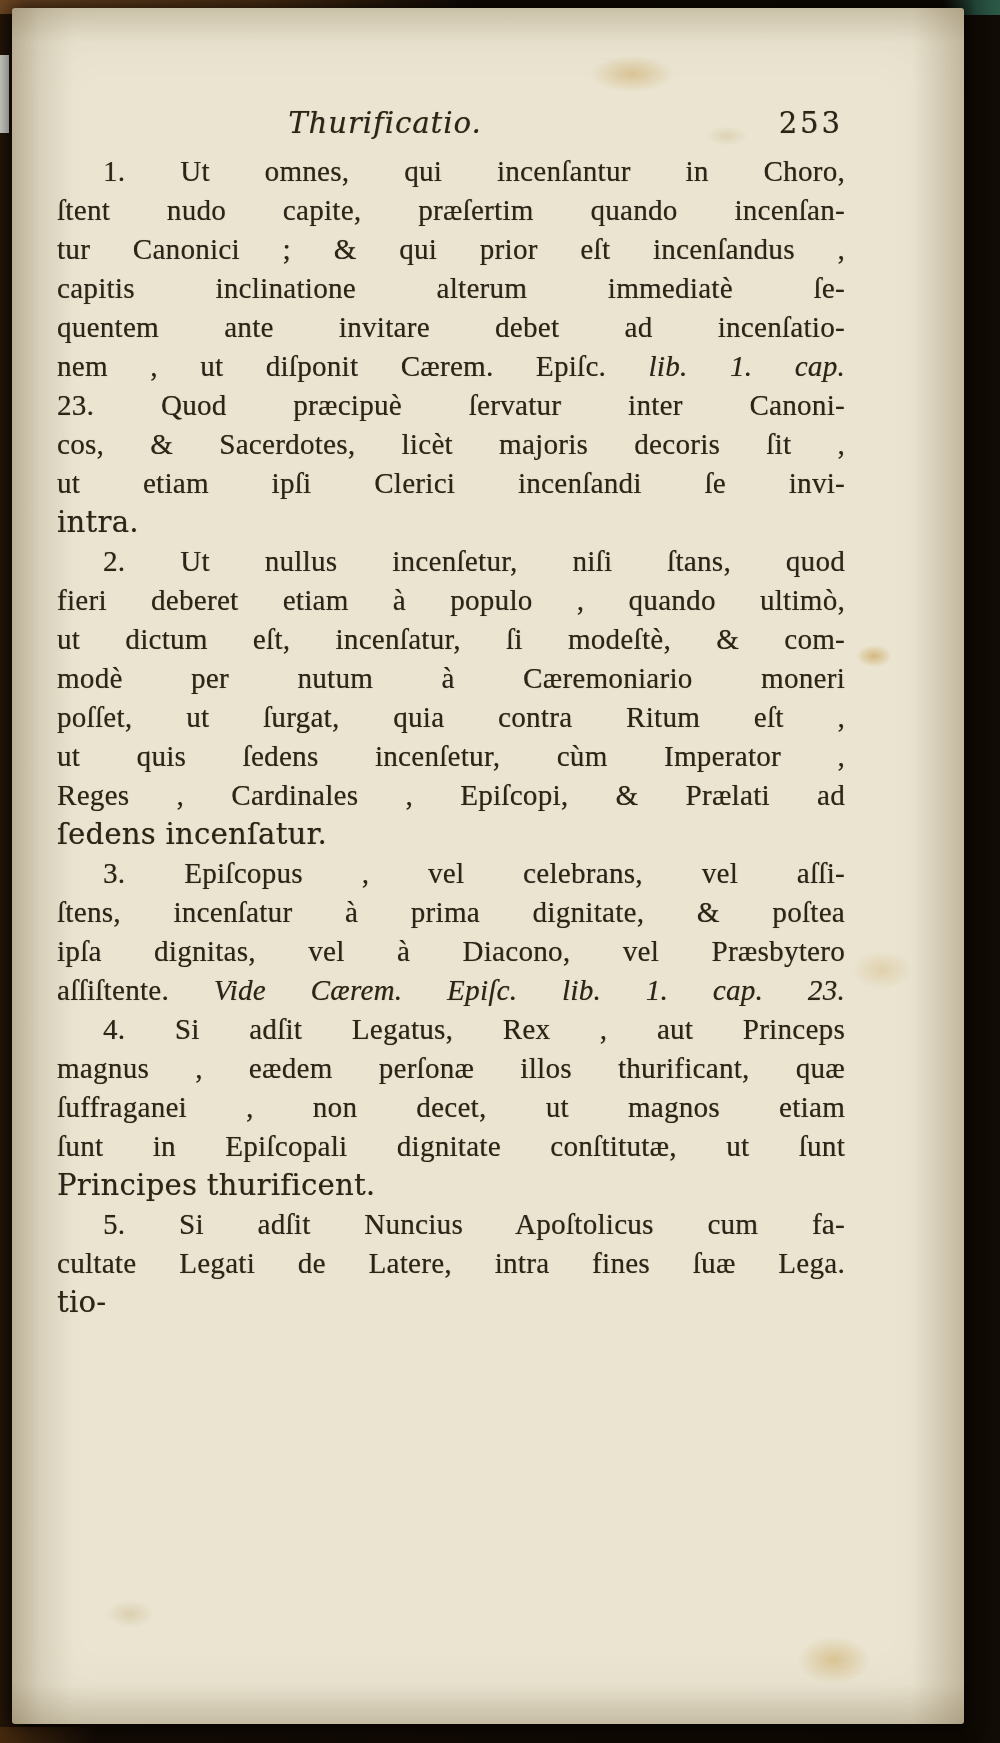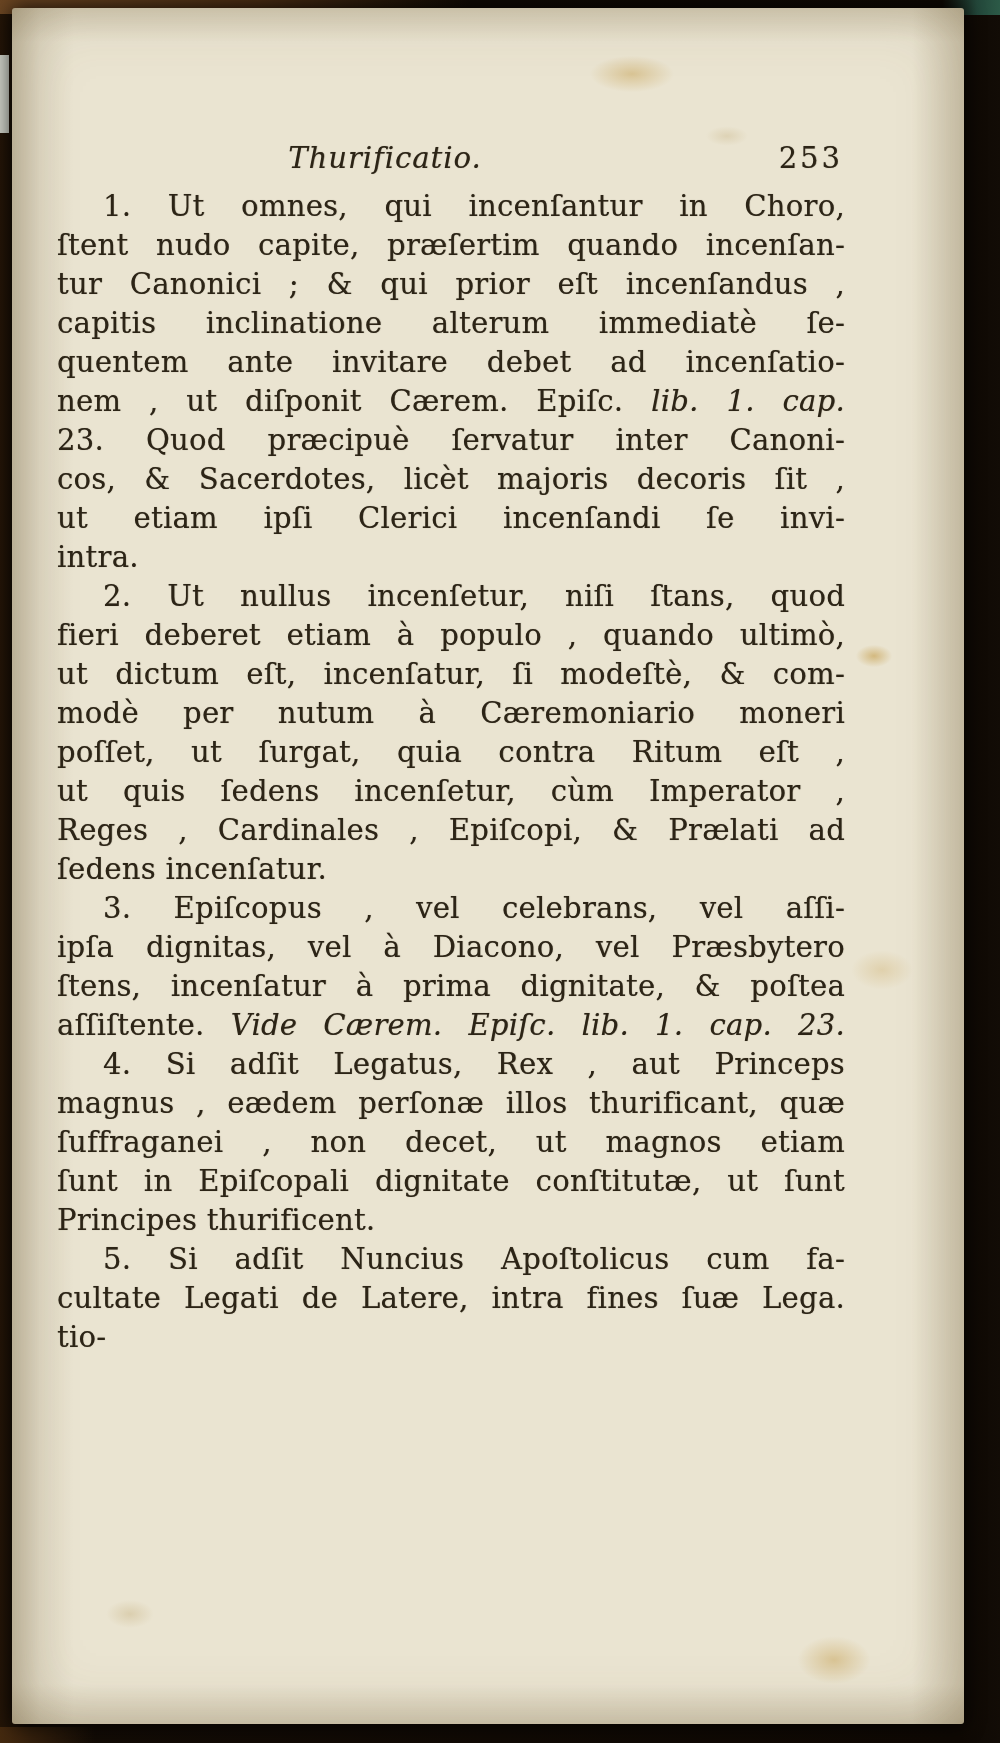--- a/index.html
+++ b/index.html
@@ -49,32 +49,31 @@
     border-radius: 3px;
     box-shadow: 0 0 20px rgba(0,0,0,0.85), inset 0 0 70px rgba(95,75,42,0.18);
   }
   .text-block {
     position: absolute; left: 45px; top: 96px; width: 788px;
     color: var(--ink, #2c2416);
     font-size: 29px;
     line-height: 39px;
     letter-spacing: 0.3px;
     text-shadow: 0.3px 0.3px 0.7px rgba(44,36,22,0.55);
-    margin-top: 35px;
   }
   .header { position: relative; height: 44px; margin-bottom: 4px; font-size: 29px; }
   .running-title {
     position: absolute; left: 0; right: 0; text-align: center;
     transform: translateX(-66px);
     font-style: italic;
     letter-spacing: 1px;
   }
   .page-number { position: absolute; right: 2px; top: 0; letter-spacing: 3px; }
   .line { min-height: 39px; }
-  .line.just { text-align: justify; text-align-last: justify; }
+  .line.just { text-align: justify; text-align-last: justify; font-family: Liberation Serif, serif; }
   .line.indent { padding-left: 46px; }
   .it { font-style: italic; }
   .catchword-row { text-align: left; padding-right: 88px; margin-top: 0px; }
 </style>
 </head>
 <body>
 
 <div class="scan">
   <div class="edge-top-left"></div>
   <div class="edge-top-right"></div>
@@ -102,22 +101,22 @@
           <div class="line"><span>intra.</span></div>
           <div class="line indent just"><span>2.  Ut nullus incenſetur, niſi ſtans, quod</span></div>
           <div class="line just"><span>fieri deberet etiam à populo , quando ultimò,</span></div>
           <div class="line just"><span>ut dictum eſt, incenſatur, ſi modeſtè, &amp; com-</span></div>
           <div class="line just"><span>modè per nutum à Cæremoniario moneri</span></div>
           <div class="line just"><span>poſſet, ut ſurgat, quia contra Ritum eſt ,</span></div>
           <div class="line just"><span>ut quis ſedens incenſetur, cùm Imperator ,</span></div>
           <div class="line just"><span>Reges , Cardinales , Epiſcopi, &amp; Prælati ad</span></div>
           <div class="line"><span>ſedens incenſatur.</span></div>
           <div class="line indent just"><span>3.  Epiſcopus , vel celebrans, vel aſſi-</span></div>
+          <div class="line just"><span>ſtens, incenſatur à prima dignitate, &amp; poſtea</span></div>
           <div class="line just"><span>ipſa dignitas, vel à Diacono, vel Præsbytero</span></div>
-          <div class="line just"><span>ſtens, incenſatur à prima dignitate, &amp; poſtea</span></div>
           <div class="line just"><span>aſſiſtente.  </span><span class="it">Vide Cærem. Epiſc. lib. 1. cap. 23.</span></div>
           <div class="line indent just"><span>4.  Si adſit Legatus, Rex , aut Princeps</span></div>
           <div class="line just"><span>magnus , eædem perſonæ illos thurificant, quæ</span></div>
           <div class="line just"><span>ſuffraganei , non decet, ut magnos etiam</span></div>
           <div class="line just"><span>ſunt in Epiſcopali dignitate conſtitutæ, ut ſunt</span></div>
           <div class="line"><span>Principes thurificent.</span></div>
           <div class="line indent just"><span>5.  Si adſit Nuncius Apoſtolicus cum fa-</span></div>
           <div class="line just"><span>cultate Legati de Latere, intra fines ſuæ Lega.</span></div>
         </div>
 

